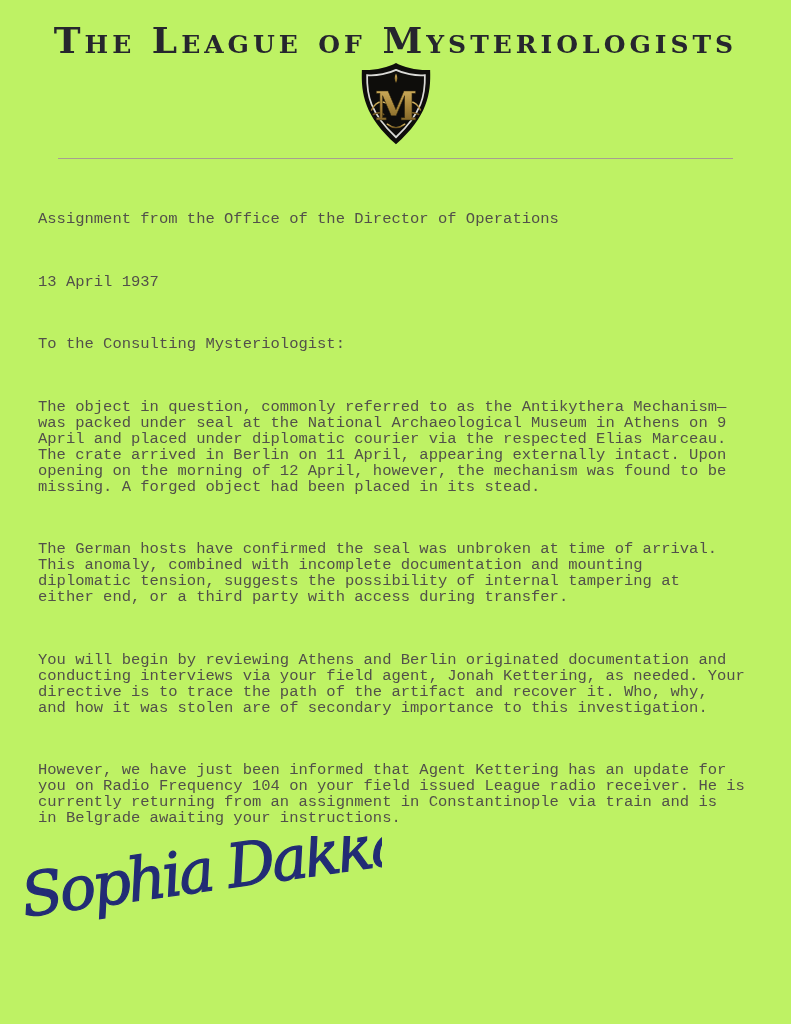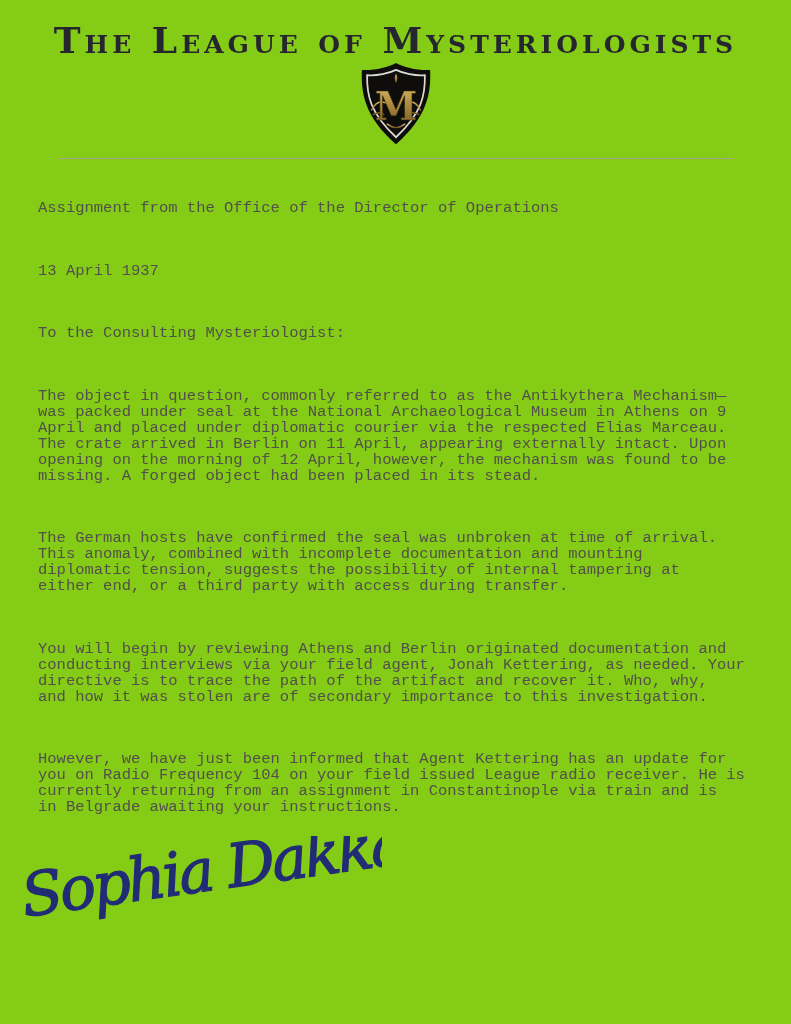--- a/index.html
+++ b/index.html
@@ -1,19 +1,19 @@
 <!DOCTYPE html>
 <html><head>
 <meta charset="utf-8">
 <style>
   html,body { margin:0; padding:0; }
   .page {
     position:relative;
     width:791px; height:1024px;
-    background:#84cc16;
+    background:#bef264;
     overflow:hidden;
     font-family:"Liberation Mono","DejaVu Sans Mono",monospace;
     color:#52504a;
   }
   .title {
     margin:0;
     padding-top:22px;
     text-align:center;
     font-family:"DejaVu Serif","Liberation Serif",serif;
     font-variant:small-caps;
@@ -35,21 +35,21 @@
     margin:0 58px;
   }
   .rule-top { margin-top:12px; }
   .letter {
     margin:8px 34px 0 38px;
     font-size:15.5px;
     line-height:16px;
     white-space:pre-wrap;
   }
   .letter p { margin:14.5px 0 0; }
-  .letter p:first-child { margin-top:1px; }
+  .letter p:first-child { margin-top:12px; }
   .signature-wrap {
     position:absolute;
     left:22px; top:836px;
     width:360px; height:110px;
     pointer-events:none;
   }
   .sig-text {
     font-family:"DejaVu Serif","Liberation Serif",serif;
     font-style:italic;
     font-size:60px;

